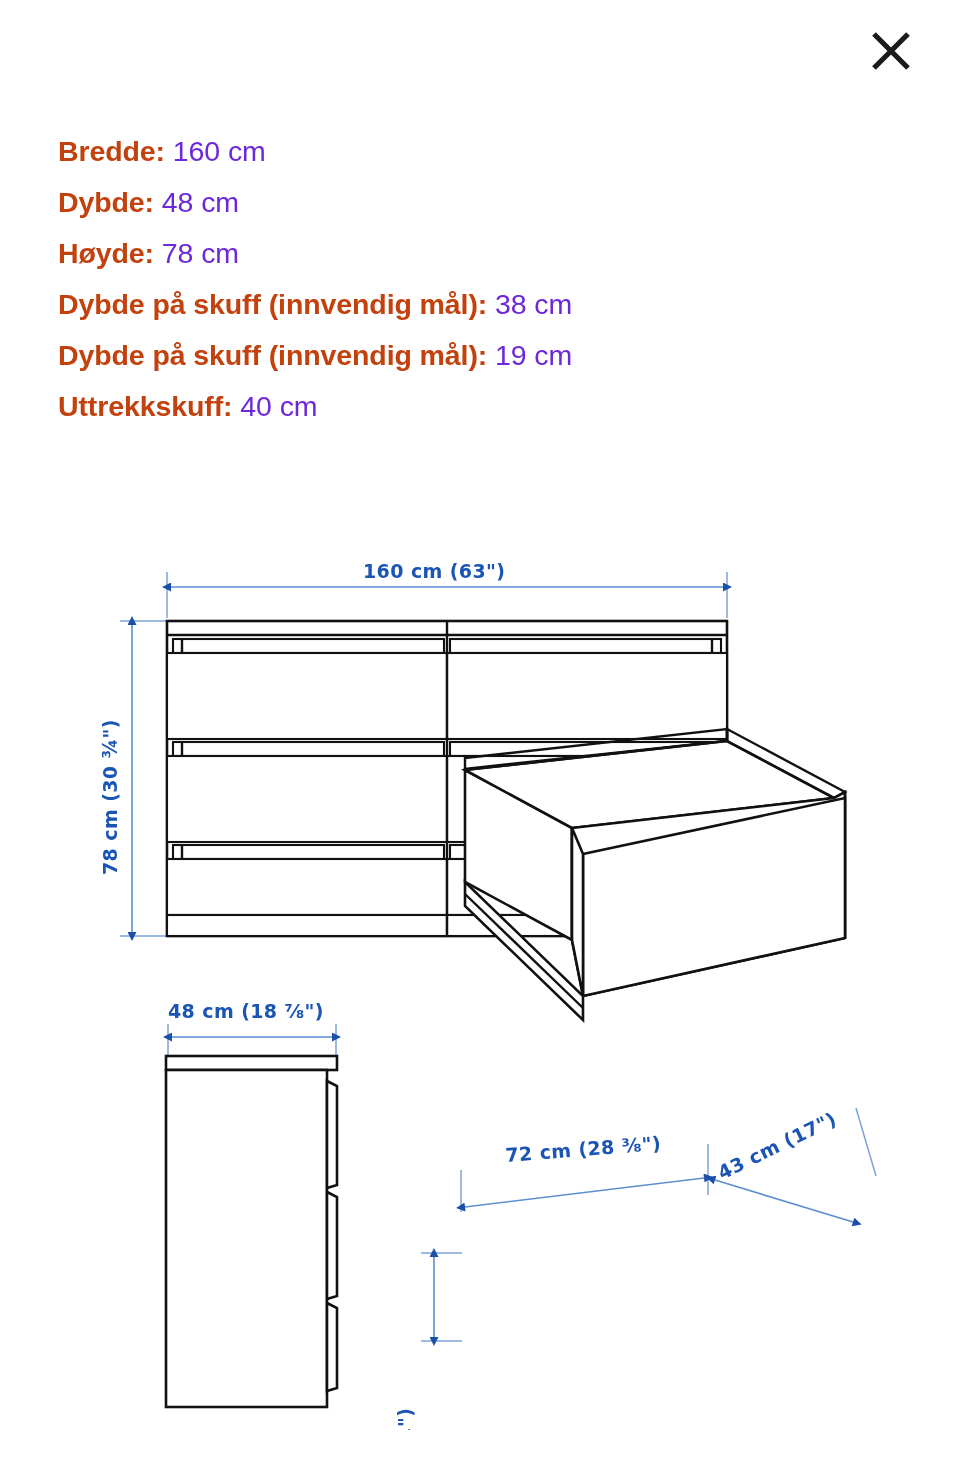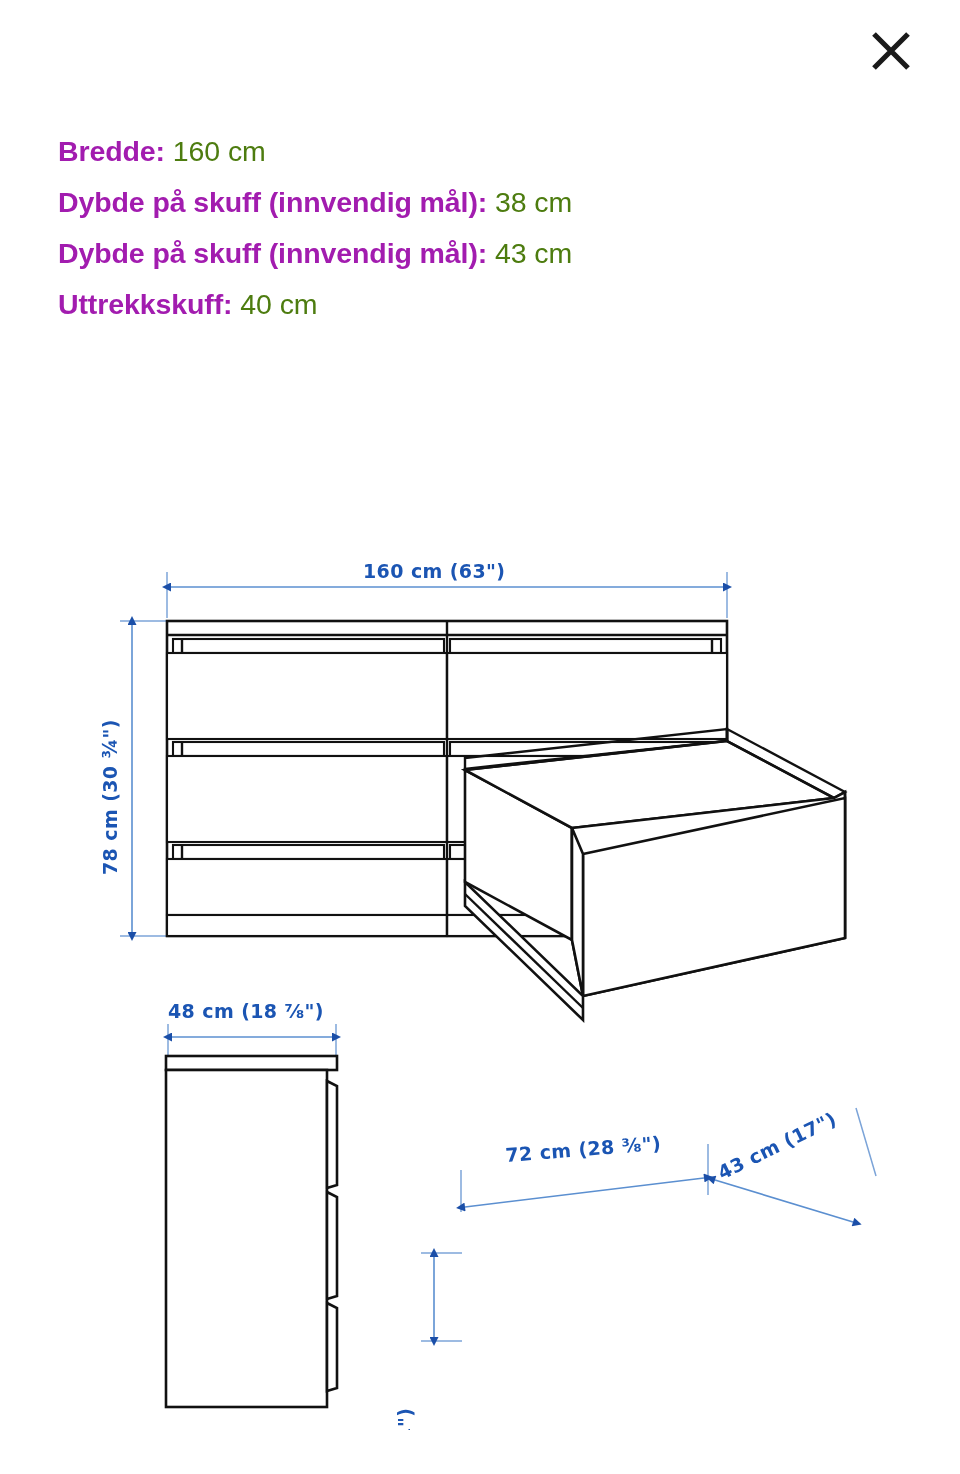--- a/index.html
+++ b/index.html
@@ -39,25 +39,25 @@
   }
   .spec-row {
     font-size: 28.5px;
     line-height: 51px;
     color: #3d3d3d;
     white-space: nowrap;
     letter-spacing: -0.1px;
   }
   .spec-label {
     font-weight: bold;
-    color: #a21caf;
+    color: #c2410c;
   }
   .spec-value {
     font-weight: normal;
-    color: #4d7c0f;
+    color: #6d28d9;
   }
   #diagrams {
     position: absolute;
     left: 0px;
     top: 540px;
     width: 960px;
     height: 890px;
   }
   #diagrams svg { display: block; }
 
@@ -107,26 +107,34 @@
     <path d="M3 3 L37 37 M37 3 L3 37" stroke="#1a1a1a" stroke-width="5.2" stroke-linecap="butt"></path>
   </svg>
 </div>
 
 <div id="spec-list">
   <div class="spec-row">
     <span class="spec-label">Bredde:</span>
     <span class="spec-value">160 cm</span>
   </div>
   <div class="spec-row">
+    <span class="spec-label">Dybde:</span>
+    <span class="spec-value">48 cm</span>
+  </div>
+  <div class="spec-row">
+    <span class="spec-label">Høyde:</span>
+    <span class="spec-value">78 cm</span>
+  </div>
+  <div class="spec-row">
     <span class="spec-label">Dybde på skuff (innvendig mål):</span>
     <span class="spec-value">38 cm</span>
   </div>
   <div class="spec-row">
     <span class="spec-label">Dybde på skuff (innvendig mål):</span>
-    <span class="spec-value">43 cm</span>
+    <span class="spec-value">19 cm</span>
   </div>
   <div class="spec-row">
     <span class="spec-label">Uttrekkskuff:</span>
     <span class="spec-value">40 cm</span>
   </div>
 </div>
 
 <div id="diagrams">
   <svg width="960" height="890" viewBox="0 0 960 890">
 

